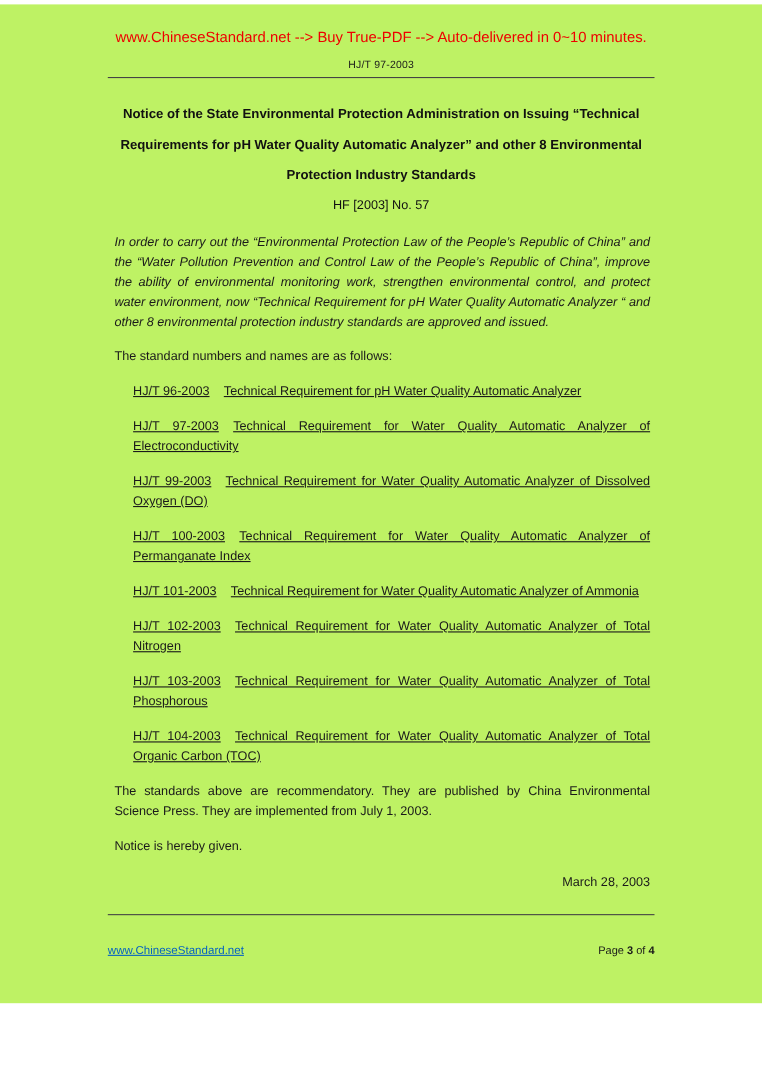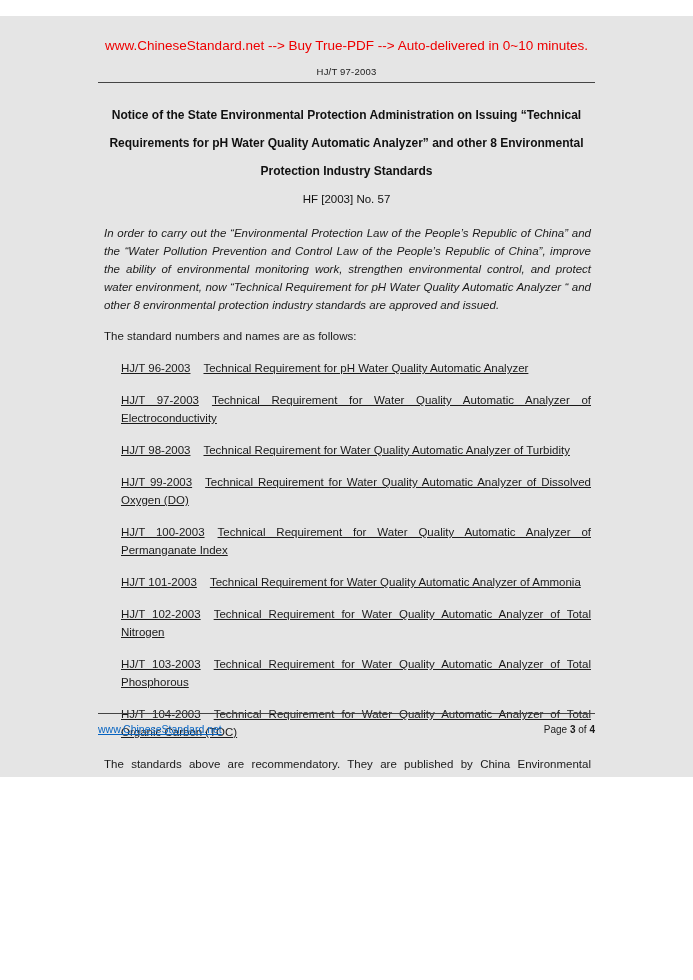--- a/index.html
+++ b/index.html
@@ -2,23 +2,23 @@
 <html><head>
 <meta charset="utf-8">
 <style>
   * { margin: 0; padding: 0; box-sizing: border-box; }
   html, body { background: #ffffff; }
   body { font-family: "Liberation Sans", sans-serif; }
 
   .page {
     position: relative;
     width: 693px;
-    height: 761px;
-    margin: 16px auto;
-    background: #e5e5e5;
+    height: 908px;
+    margin: 4px auto;
+    background: #bef264;
     overflow: hidden;
   }
 
   .banner {
     padding-top: 22px;
     text-align: center;
     font-size: 13.5px;
     color: #ee0000;
     cursor: pointer;
   }
@@ -77,21 +77,21 @@
   .closing { margin-top: 14px; }
   .notice-line { margin-top: 14px; text-align: left; }
   .date-line { margin-top: 14px; text-align: right; }
 
   .footer {
     position: absolute;
     left: 98px;
     right: 98px;
     bottom: 42px;
     border-top: 1px solid #444444;
-    padding-top: 9px;
+    padding-top: 26px;
     display: flex;
     justify-content: space-between;
     align-items: baseline;
   }
 
   .footer-link {
     font-size: 10.5px;
     color: #0563c1;
     text-decoration: underline;
     cursor: pointer;
@@ -127,23 +127,20 @@
     <div class="standards-list">
 
       <div class="standard-item">
         <span class="std-code">HJ/T 96-2003</span><span class="std-name">Technical Requirement for pH Water Quality Automatic Analyzer</span>
       </div>
 
       <div class="standard-item">
         <span class="std-code">HJ/T 97-2003</span><span class="std-name">Technical Requirement for Water Quality Automatic Analyzer of Electroconductivity</span>
       </div>
 
-      <div class="standard-item">
-        <span class="std-code">HJ/T 98-2003</span><span class="std-name">Technical Requirement for Water Quality Automatic Analyzer of Turbidity</span>
-      </div>
 
       <div class="standard-item">
         <span class="std-code">HJ/T 99-2003</span><span class="std-name">Technical Requirement for Water Quality Automatic Analyzer of Dissolved Oxygen (DO)</span>
       </div>
 
       <div class="standard-item">
         <span class="std-code">HJ/T 100-2003</span><span class="std-name">Technical Requirement for Water Quality Automatic Analyzer of Permanganate Index</span>
       </div>
 
       <div class="standard-item">

